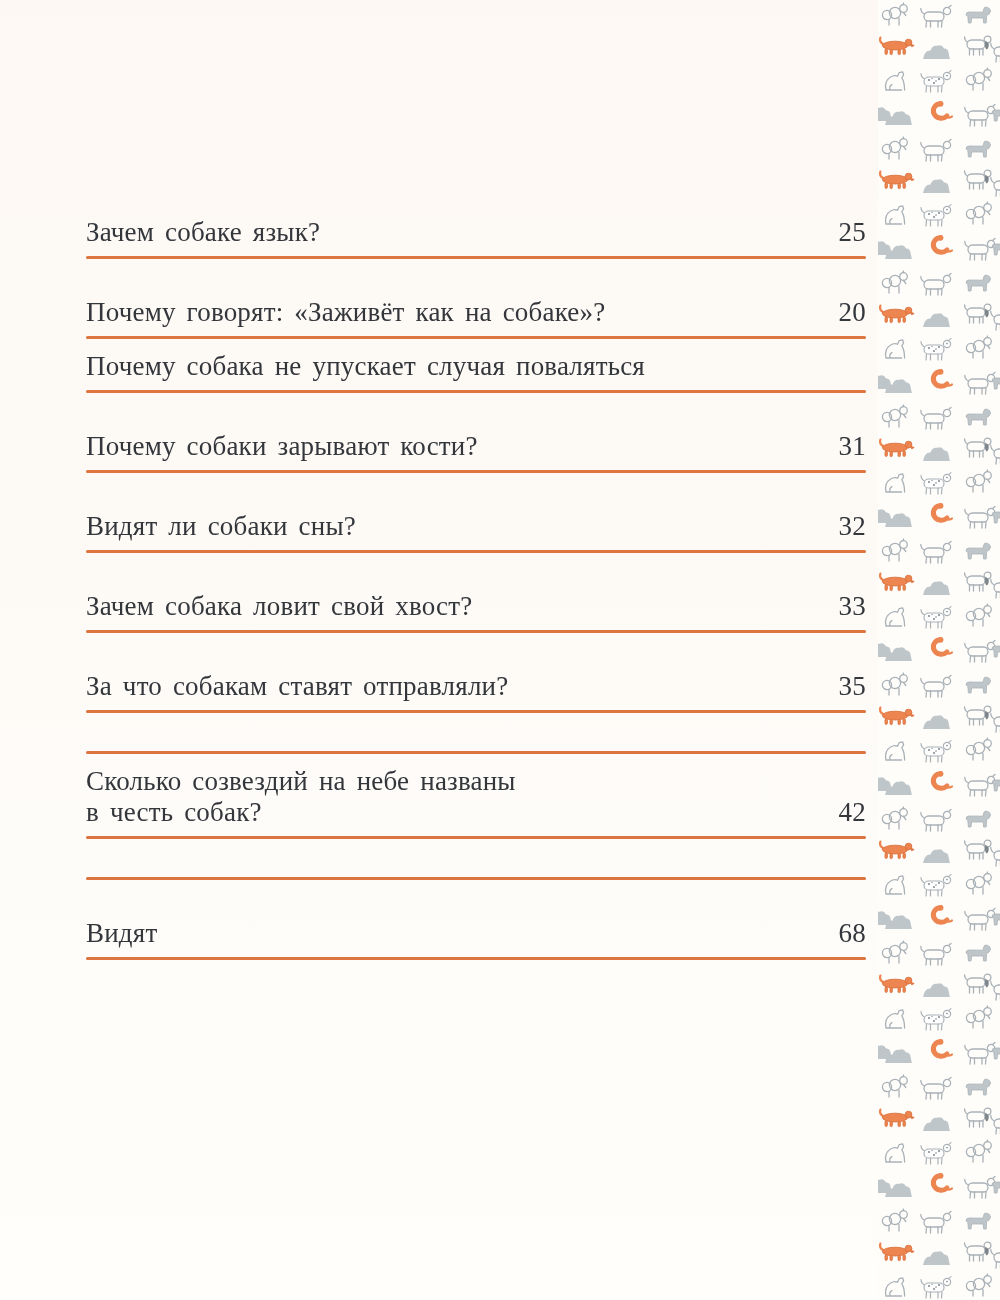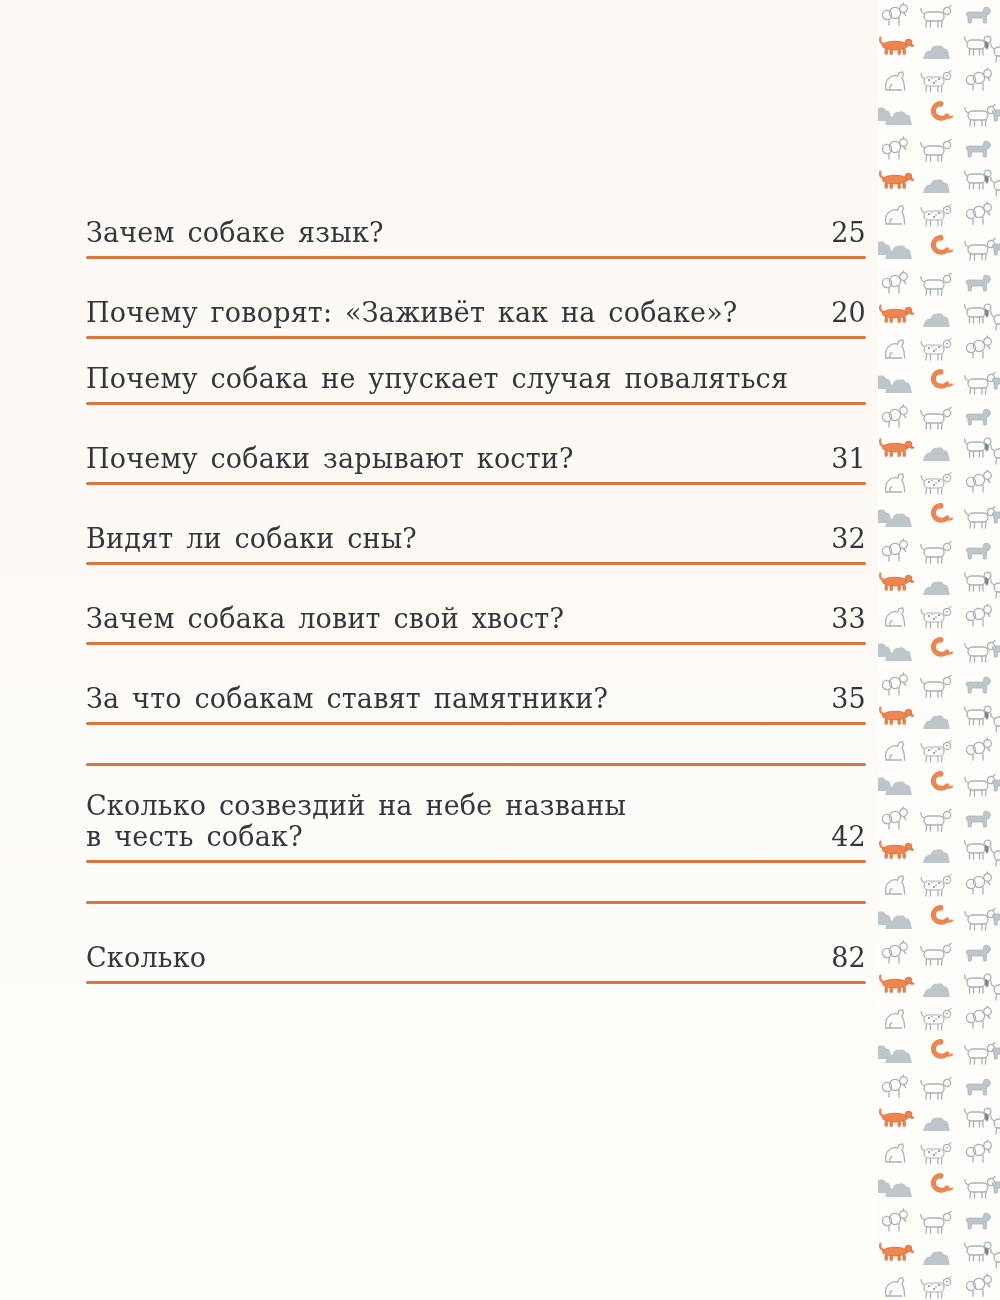--- a/index.html
+++ b/index.html
@@ -24,30 +24,31 @@
   }
 
   
   .toc {
     position: absolute;
     left: 86px;
     top: 217px;
     width: 780px;
   }
   .toc-entry { margin-bottom: 38px; }
-  .toc-entry.tight { margin-bottom: 24px; }
+  .toc-entry.tight { margin-bottom: 12px; }
   .trow {
     display: flex;
     justify-content: space-between;
     align-items: flex-end;
     font-size: 27px;
     line-height: 31px;
     letter-spacing: 0.2px;
     word-spacing: 4px;
     white-space: nowrap;
+    font-family: Liberation Serif, serif;
   }
   .ttl { flex: 1 1 auto; overflow: hidden; }
   .pg  { flex: 0 0 auto; padding-left: 16px; }
   .rule {
     height: 3px;
     margin-top: 8px;
     background: var(--accent);
     border-radius: 1.5px;
   }
 
@@ -111,21 +112,21 @@
   </div>
     <div class="toc-entry">
     <div class="trow">
       <span class="ttl">Зачем собака ловит свой хвост?</span>
       <span class="pg">33</span>
     </div>
     <div class="rule"></div>
   </div>
     <div class="toc-entry">
     <div class="trow">
-      <span class="ttl">За что собакам ставят памятники?</span>
+      <span class="ttl">За что собакам ставят отправляли?</span>
       <span class="pg">35</span>
     </div>
     <div class="rule"></div>
   </div>
     <div class="toc-entry tight">
     <div class="rule"></div>
   </div>
     <div class="toc-entry">
     <div class="trow">
       <span class="ttl">Сколько созвездий на небе названы</span>
@@ -135,22 +136,22 @@
       <span class="ttl">в честь собак?</span>
       <span class="pg">42</span>
     </div>
       <div class="rule"></div>
   </div>
     <div class="toc-entry">
     <div class="rule"></div>
   </div>
     <div class="toc-entry">
     <div class="trow">
-      <span class="ttl">Сколько</span>
-      <span class="pg">82</span>
+      <span class="ttl">Видят</span>
+      <span class="pg">68</span>
     </div>
     <div class="rule"></div>
   </div>
   </div>
 
 <div class="dog-border">
   <svg width="122" height="1300" viewBox="0 0 122 1300" xmlns="http://www.w3.org/2000/svg">
     <defs>
 
       <g id="d-stand">

